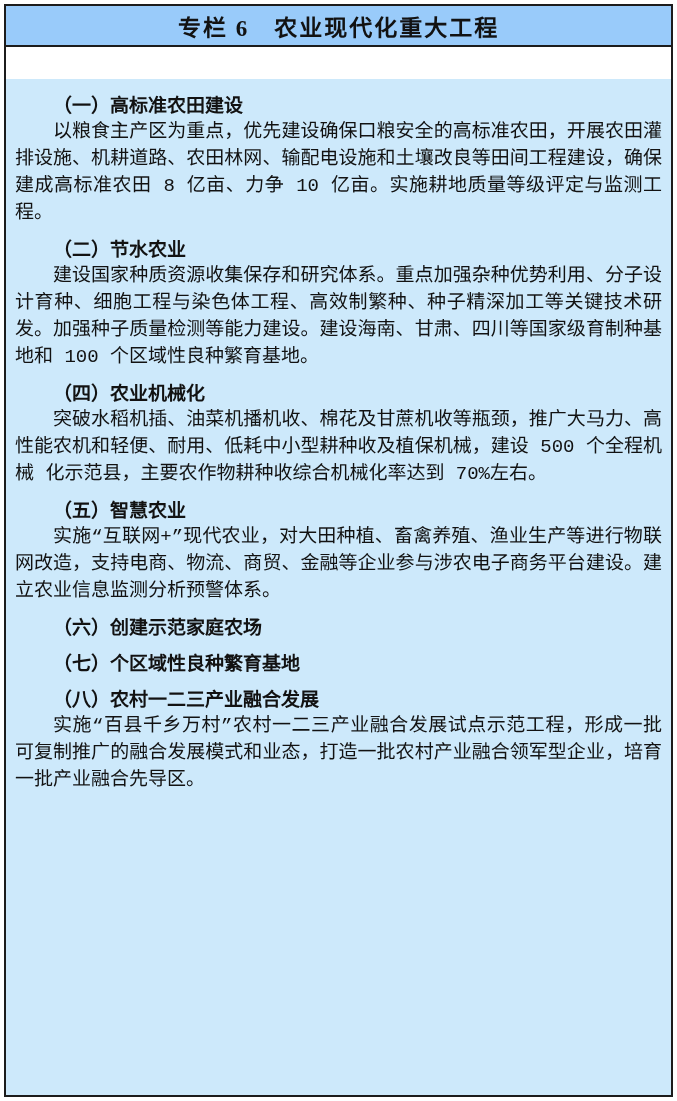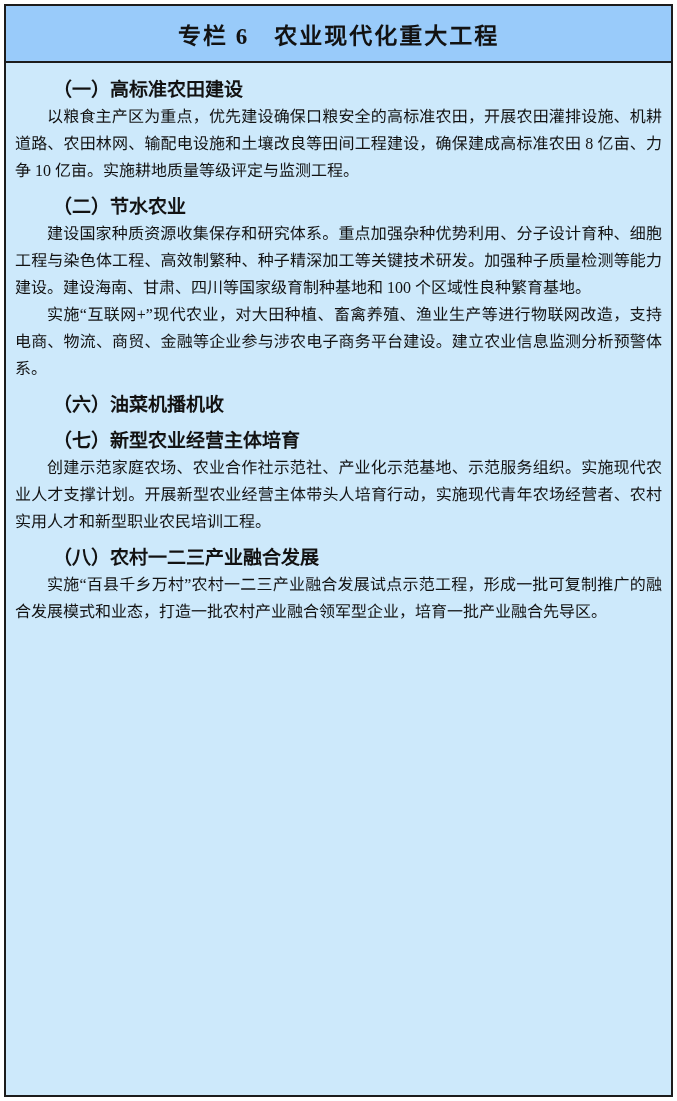--- a/index.html
+++ b/index.html
@@ -23,54 +23,56 @@
   }
   .panel{
     width:100%;height:100%;
     border:2px solid var(--border);
     display:flex;
     flex-direction:column;
     overflow:hidden;
   }
   .panel-header{
     flex:0 0 auto;
-    height:57px;
+    height:41px;
     background:var(--header-bg);
     border-bottom:2px solid var(--border);
     display:flex;
     align-items:center;
     justify-content:center;
   }
   .panel-title{
     font-size:23px;
     font-weight:bold;
     letter-spacing:2px;
     color:var(--text);
   }
   .panel-body{
     flex:1 1 auto;
     background:var(--body-bg);
     padding:4px 9px 0 9px;
     overflow:hidden;
+    margin-top:32px;
   }
   .sec-heading{
     font-size:19px;
     font-weight:bold;
     line-height:27px;
     margin:9px 0 0 0;
     text-indent:2em;
     color:var(--text);
   }
   .sec-paragraph{
-    font-size:16px;
+    font-size:19px;
     line-height:27px;
     margin:0;
     text-align:justify;
     text-indent:2em;
     color:var(--text);
+    font-family:Liberation Mono, monospace;
   }
 </style>
 </head>
 <body>
 
 <div class="frame">
   <div class="panel">
     <div class="panel-header">
       <div class="panel-title">专栏 6　农业现代化重大工程</div>
     </div>
@@ -79,32 +81,36 @@
     <h3 class="sec-heading">（一）高标准农田建设</h3>
     <p class="sec-paragraph">以粮食主产区为重点，优先建设确保口粮安全的高标准农田，开展农田灌排设施、机耕道路、农田林网、输配电设施和土壤改良等田间工程建设，确保建成高标准农田 8 亿亩、力争 10 亿亩。实施耕地质量等级评定与监测工程。</p>
   </section>
 
   <section class="sec">
     <h3 class="sec-heading">（二）节水农业</h3>
     <p class="sec-paragraph">建设国家种质资源收集保存和研究体系。重点加强杂种优势利用、分子设计育种、细胞工程与染色体工程、高效制繁种、种子精深加工等关键技术研发。加强种子质量检测等能力建设。建设海南、甘肃、四川等国家级育制种基地和 100 个区域性良种繁育基地。</p>
   </section>
 
 
+  <section class="sec">
+    <h3 class="sec-heading">（四）农业机械化</h3>
+    <p class="sec-paragraph">突破水稻机插、油菜机播机收、棉花及甘蔗机收等瓶颈，推广大马力、高性能农机和轻便、耐用、低耗中小型耕种收及植保机械，建设 500 个全程机械 化示范县，主要农作物耕种收综合机械化率达到 70%左右。</p>
+  </section>
 
   <section class="sec">
+    <h3 class="sec-heading">（五）智慧农业</h3>
     <p class="sec-paragraph">实施“互联网+”现代农业，对大田种植、畜禽养殖、渔业生产等进行物联网改造，支持电商、物流、商贸、金融等企业参与涉农电子商务平台建设。建立农业信息监测分析预警体系。</p>
   </section>
 
   <section class="sec">
-    <h3 class="sec-heading">（六）油菜机播机收</h3>
+    <h3 class="sec-heading">（六）创建示范家庭农场</h3>
   </section>
 
   <section class="sec">
-    <h3 class="sec-heading">（七）新型农业经营主体培育</h3>
-    <p class="sec-paragraph">创建示范家庭农场、农业合作社示范社、产业化示范基地、示范服务组织。实施现代农业人才支撑计划。开展新型农业经营主体带头人培育行动，实施现代青年农场经营者、农村实用人才和新型职业农民培训工程。</p>
+    <h3 class="sec-heading">（七）个区域性良种繁育基地</h3>
   </section>
 
   <section class="sec">
     <h3 class="sec-heading">（八）农村一二三产业融合发展</h3>
     <p class="sec-paragraph">实施“百县千乡万村”农村一二三产业融合发展试点示范工程，形成一批可复制推广的融合发展模式和业态，打造一批农村产业融合领军型企业，培育一批产业融合先导区。</p>
   </section>
 </div>
   </div>
 </div>
 

